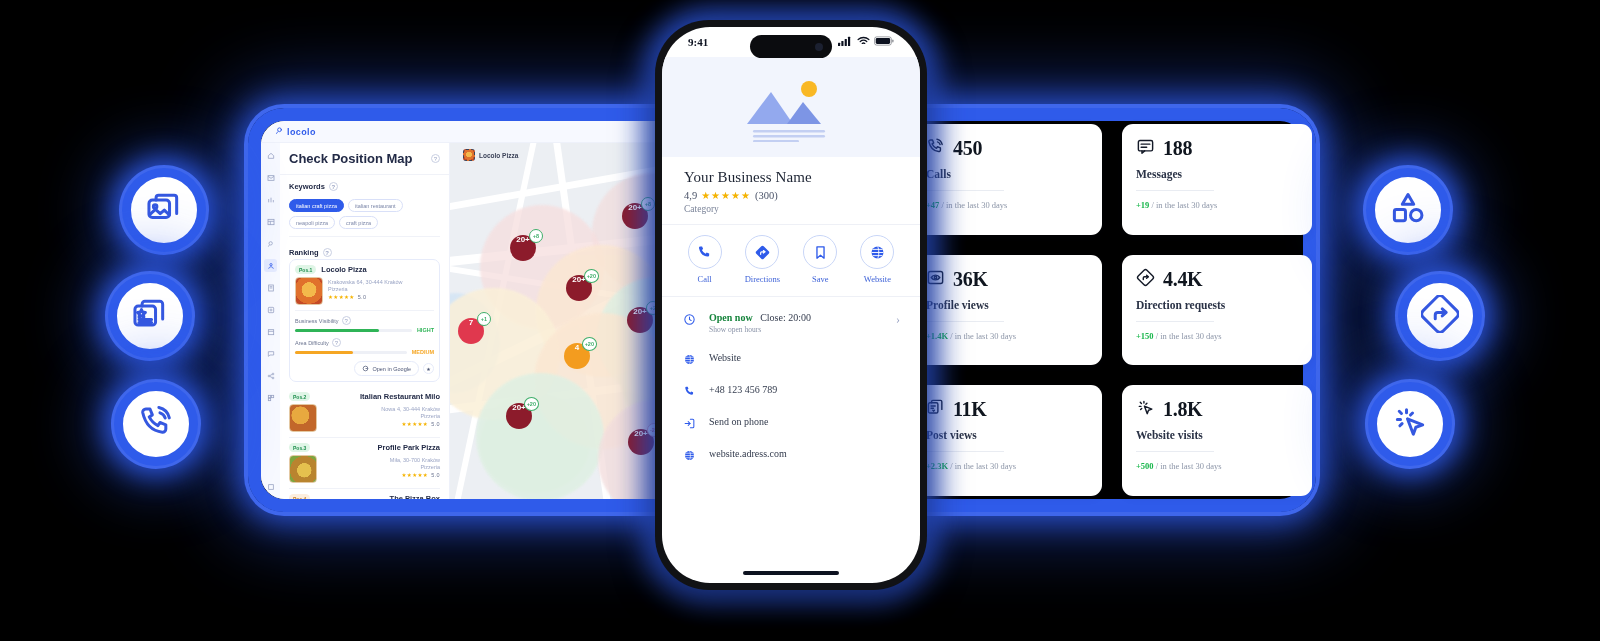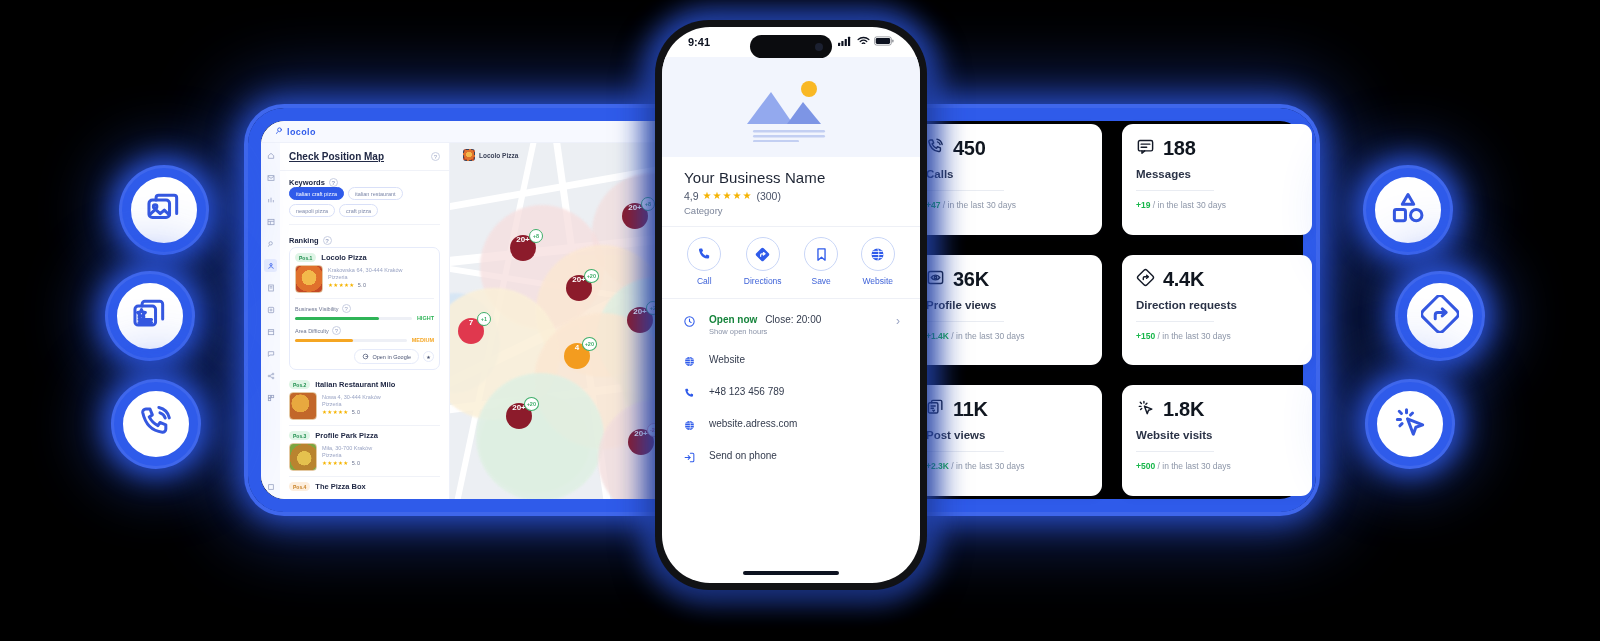--- a/index.html
+++ b/index.html
@@ -50,27 +50,27 @@
   .rail-ico { width:13px; height:13px; border-radius:3px; display:flex;
     align-items:center; justify-content:center; color:#9aa4c4; }
   .rail-ico svg { width:8px; height:8px; }
   .rail-ico.active { background:#e4eafe; color:#2f5bea; }
   .rail-spacer { flex:1; }
 
   .dt-panel { width:170px; background:#fff; border-right:1px solid #eef1fa;
     display:flex; flex-direction:column; min-width:0; }
   .panel-head { display:flex; align-items:center; justify-content:space-between;
     padding:8px 9px; border-bottom:1px solid #f0f2f8; }
-  .panel-title { font-size:10px; font-weight:700; color:#222a46;text-decoration:underline; }
+  .panel-title { font-size:13px; font-weight:700; color:#222a46; }
   .hint { width:9px; height:9px; border-radius:50%; border:1px solid #c9cfe2;
     color:#9aa4c4; font-size:6px; display:flex; align-items:center;
     justify-content:center; }
   .sec { padding:7px 9px 4px; }
   .sec-label { font-size:7.5px; font-weight:700; color:#222a46;
-    display:flex; align-items:center; gap:4px; margin-bottom:0; }
+    display:flex; align-items:center; gap:4px; margin-bottom:8px; }
   .chips { display:flex; flex-wrap:wrap; gap:4px; }
   .chip { font-size:5.5px; padding:2.5px 6px; border-radius:9px;
     border:1px solid #d9e0f8; color:#6b7characterized; color:#7b86a8; background:#fff; white-space:nowrap; }
   .chip.on { background:#2f5bea; border-color:#2f5bea; color:#fff; }
   .divider { height:1px; background:#f0f2f8; margin:4px 0 0; }
 
   .rank-list { flex:1; overflow:hidden; padding:0 9px; position:relative; }
   .rank-card { border:1px solid #e6ebfa; border-radius:7px; padding:5px;
     margin-bottom:5px; }
   .rank-row { display:flex; gap:5px; }
@@ -92,21 +92,21 @@
   .meter-track { flex:1; height:3px; border-radius:2px; background:#eef0f6; position:relative; }
   .meter-fill { position:absolute; left:0; top:0; height:3px; border-radius:2px; }
   .meter-val { font-size:5.5px; font-weight:700; white-space:nowrap; }
   .meter-line { display:flex; align-items:center; gap:5px; }
   .open-google { display:flex; justify-content:flex-end; align-items:center; gap:4px;
     margin-top:6px; }
   .og-btn { display:flex; align-items:center; gap:3px; font-size:5.5px; color:#4a5474;
     border:1px solid #e6ebfa; border-radius:9px; padding:2.5px 7px; background:#fff; }
   .og-star { width:11px; height:11px; border-radius:50%; border:1px solid #e6ebfa;
     display:flex; align-items:center; justify-content:center; font-size:5px; color:#4a5474; }
-  .rank-simple { padding:5px 0; border-bottom:1px solid #f0f2f8; }
+  .rank-simple { padding:5px 0; border-bottom:1px solid #f0f2f8;text-align:right; }
 
   
   .map { flex:1; position:relative; overflow:hidden;
     background:#eceff3; min-width:0; }
   .map-chip { position:absolute; left:13px; top:6px; display:flex; align-items:center;
     gap:4px; z-index:4; font-size:6.5px; font-weight:700; color:#3b4258; }
   .map-chip .mini { width:12px; height:12px; border-radius:3px;
     background:radial-gradient(circle at 50% 45%, #f3b94b 0 38%, #e0712c 39% 72%, #c44a26 73% 100%);
     border:1px dashed #3b4258; }
   .road { position:absolute; background:#fff; }
@@ -122,21 +122,21 @@
 
   
   .phone {
     position:absolute; left:655px; top:20px; width:272px; height:570px; z-index:10;
   }
   .phone-glow { position:absolute; inset:-10px; border-radius:64px;
     background:#2f5bea; filter:blur(14px); opacity:.95; }
   .phone-frame { position:absolute; inset:0; border-radius:54px; background:#111215;
     padding:7px; box-shadow:0 10px 40px rgba(0,0,0,.5); }
   .phone-screen { position:relative; width:100%; height:100%; background:#fff;
-    border-radius:48px; overflow:hidden; display:flex; flex-direction:column; }
+    border-radius:48px; overflow:hidden; display:flex; flex-direction:column;font-family:Liberation Serif, serif; }
   .status-bar { height:30px; display:flex; align-items:center; justify-content:space-between;
     padding:0 26px; font-size:11px; font-weight:700; color:#0d1220; flex:0 0 30px; }
   .notch { position:absolute; left:50%; transform:translateX(-50%); top:8px;
     width:82px; height:23px; border-radius:14px; background:#0b0c0f; z-index:5;
     display:flex; align-items:center; justify-content:flex-end; padding-right:9px; }
   .cam { width:8px; height:8px; border-radius:50%; background:#1b2030; }
   .sb-right { display:flex; align-items:center; gap:4px; }
   .sb-right svg { height:10px; }
   .hero { height:100px; background:#f2f5fd; display:flex; align-items:center;
     justify-content:center; flex:0 0 100px; position:relative; }
@@ -163,21 +163,21 @@
   .row-text { flex:1; font-size:10px; color:#333b4d; }
   .row-sub { font-size:7.5px; color:#8a93a8; margin-top:2px; }
   .open-now { color:#16843c; font-weight:700; }
   .chev { color:#9aa4c4; font-size:12px; }
   .home-bar { position:absolute; bottom:8px; left:50%; transform:translateX(-50%);
     width:96px; height:4px; border-radius:3px; background:#0d1220; }
 
   
   .stats { position:absolute; left:912px; top:124px; width:400px; height:372px;
     display:grid; grid-template-columns:1fr 1fr; grid-template-rows:1fr 1fr 1fr;
-    gap:20px; padding:0; z-index:4; }
+    gap:20px; padding:0; z-index:4;font-family:Liberation Serif, serif; }
   .stat-card { background:#fff; border-radius:11px; padding:13px 14px;
     box-shadow:0 2px 9px rgba(30,40,80,.07); display:flex; flex-direction:column; }
   .stat-top { display:flex; align-items:center; gap:8px; }
   .stat-top svg { width:19px; height:19px; color:#141a28; }
   .stat-num { font-size:20px; font-weight:700; color:#10161f; letter-spacing:-.3px; }
   .stat-label { font-size:11.5px; font-weight:700; color:#2a3246; margin-top:8px; }
   .stat-rule { height:1px; background:#e9ecf2; width:78px; margin:10px 0 9px; }
   .stat-delta { font-size:8.5px; color:#8d96a8; }
   .stat-delta b { color:#17b64a; font-weight:700; }
 </style>
@@ -786,39 +786,39 @@
             <span class="row-ico">
               <svg viewBox="0 0 24 24" fill="currentColor">
                   <path d="M6.2 3.4h2.4l1.5 3.6-1.9 1.4a12.6 12.6 0 0 0 5.4 5.4l1.4-1.9 3.6 1.5v2.4a2 2 0 0 1-2.2 2C9.8 17.3 6 13.4 4.2 5.6a2 2 0 0 1 2-2.2z"></path>
                 </svg>
             </span>
             <span class="row-text">+48 123 456 789</span>
           </div>
 
           <div class="row">
             <span class="row-ico">
-              <svg viewBox="0 0 24 24">
-                  <circle cx="12" cy="12" r="8.2" fill="currentColor"></circle>
-                  <path d="M12 3.8c2.3 2.3 2.3 14.1 0 16.4M3.8 12h16.4M5.2 7.8h13.6M5.2 16.2h13.6" fill="none" stroke="#fff" stroke-width="1.2"></path>
-                </svg>
-            </span>
-            <span class="row-text">website.adress.com</span>
-          </div>
-
-          <div class="row">
-            <span class="row-ico">
               <svg viewBox="0 0 24 24" fill="none" stroke="currentColor" stroke-width="1.9" stroke-linecap="round" stroke-linejoin="round">
                   <path d="M13.6 4H18a2 2 0 0 1 2 2v12a2 2 0 0 1-2 2h-4.4"></path>
                   <path d="M4 12h9"></path>
                   <path d="M9.6 8.4 13.2 12l-3.6 3.6"></path>
                 </svg>
             </span>
             <span class="row-text">Send on phone</span>
           </div>
 
+          <div class="row">
+            <span class="row-ico">
+              <svg viewBox="0 0 24 24">
+                  <circle cx="12" cy="12" r="8.2" fill="currentColor"></circle>
+                  <path d="M12 3.8c2.3 2.3 2.3 14.1 0 16.4M3.8 12h16.4M5.2 7.8h13.6M5.2 16.2h13.6" fill="none" stroke="#fff" stroke-width="1.2"></path>
+                </svg>
+            </span>
+            <span class="row-text">website.adress.com</span>
+          </div>
+
         </div>
 
         <div class="home-bar"></div>
       </div>
     </div>
   </div>
 
 </div>
 
 </body></html>

